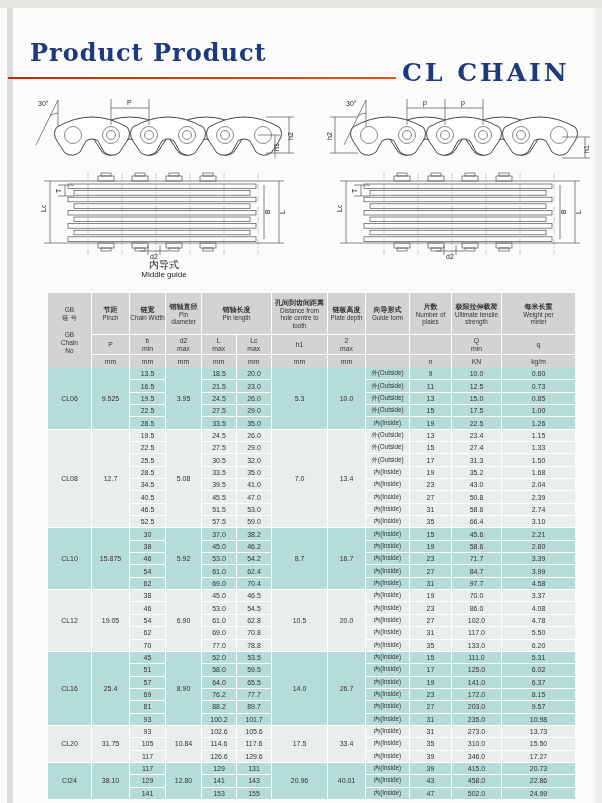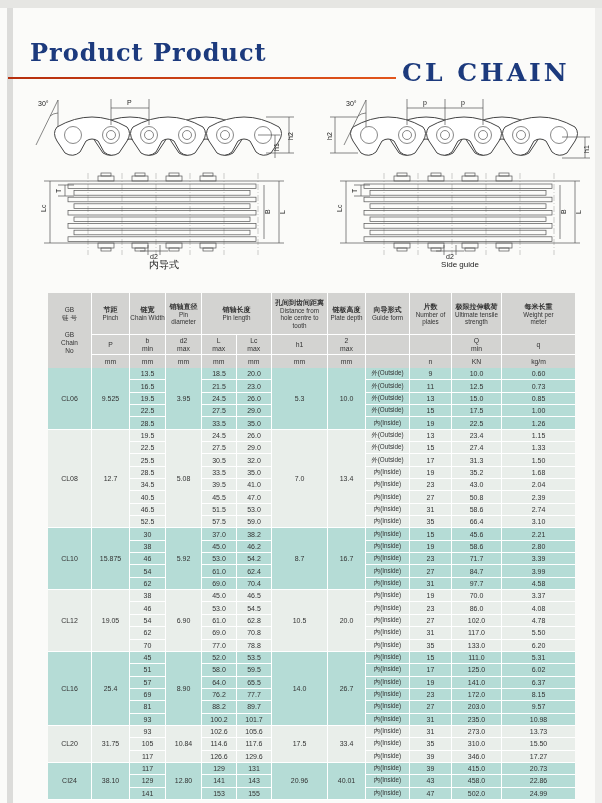--- a/index.html
+++ b/index.html
@@ -180,20 +180,21 @@
 
     <line x1="120" y1="150" x2="120" y2="160" class="thin"></line>
     <line x1="132" y1="150" x2="132" y2="160" class="thin"></line>
     <line x1="112" y1="156" x2="140" y2="156" class="thin"></line>
     <text class="dim-label" x="122" y="164">d2</text>
   </g>
 </svg>
 </div>
 <div class="caption left">
   <div class="cn">内导式</div>
+  <div class="en">Middle guide</div>
 </div>
 
 <div class="diagram right">
 <svg width="272" height="165" viewBox="0 0 272 165">
   <g>
     <g class="back-plates">
           <path d="M 67,32 Q 102,12 137,32 Q 142,38 137,46 L 129,58
               Q 121,63 114,57 L 108,46 Q 102,42 96,46 L 90,57
               Q 83,63 75,58 L 67,46 Q 62,38 67,32 Z" class="plate"></path>
           <path d="M 143,32 Q 178,12 213,32 Q 218,38 213,46 L 205,58
@@ -295,21 +296,20 @@
     <line x1="251" y1="86" x2="251" y2="148" class="thin"></line>
     <text class="dim-label" x="257" y="119" transform="rotate(-90 257 119)">L</text>
     <line x1="120" y1="150" x2="120" y2="160" class="thin"></line>
     <line x1="132" y1="150" x2="132" y2="160" class="thin"></line>
     <line x1="112" y1="156" x2="140" y2="156" class="thin"></line>
     <text class="dim-label" x="122" y="164">d2</text>
   </g>
 </svg>
 </div>
 <div class="caption right">
-  <div class="en">Side guide</div>
 </div>
 
 <div class="chain-table">
   <div class="thead">
     <div class="hc c0">
       <div>GB</div>
       <div>链 号</div>
       <div class="gap"></div>
       <div>GB</div>
       <div>Chain</div>

